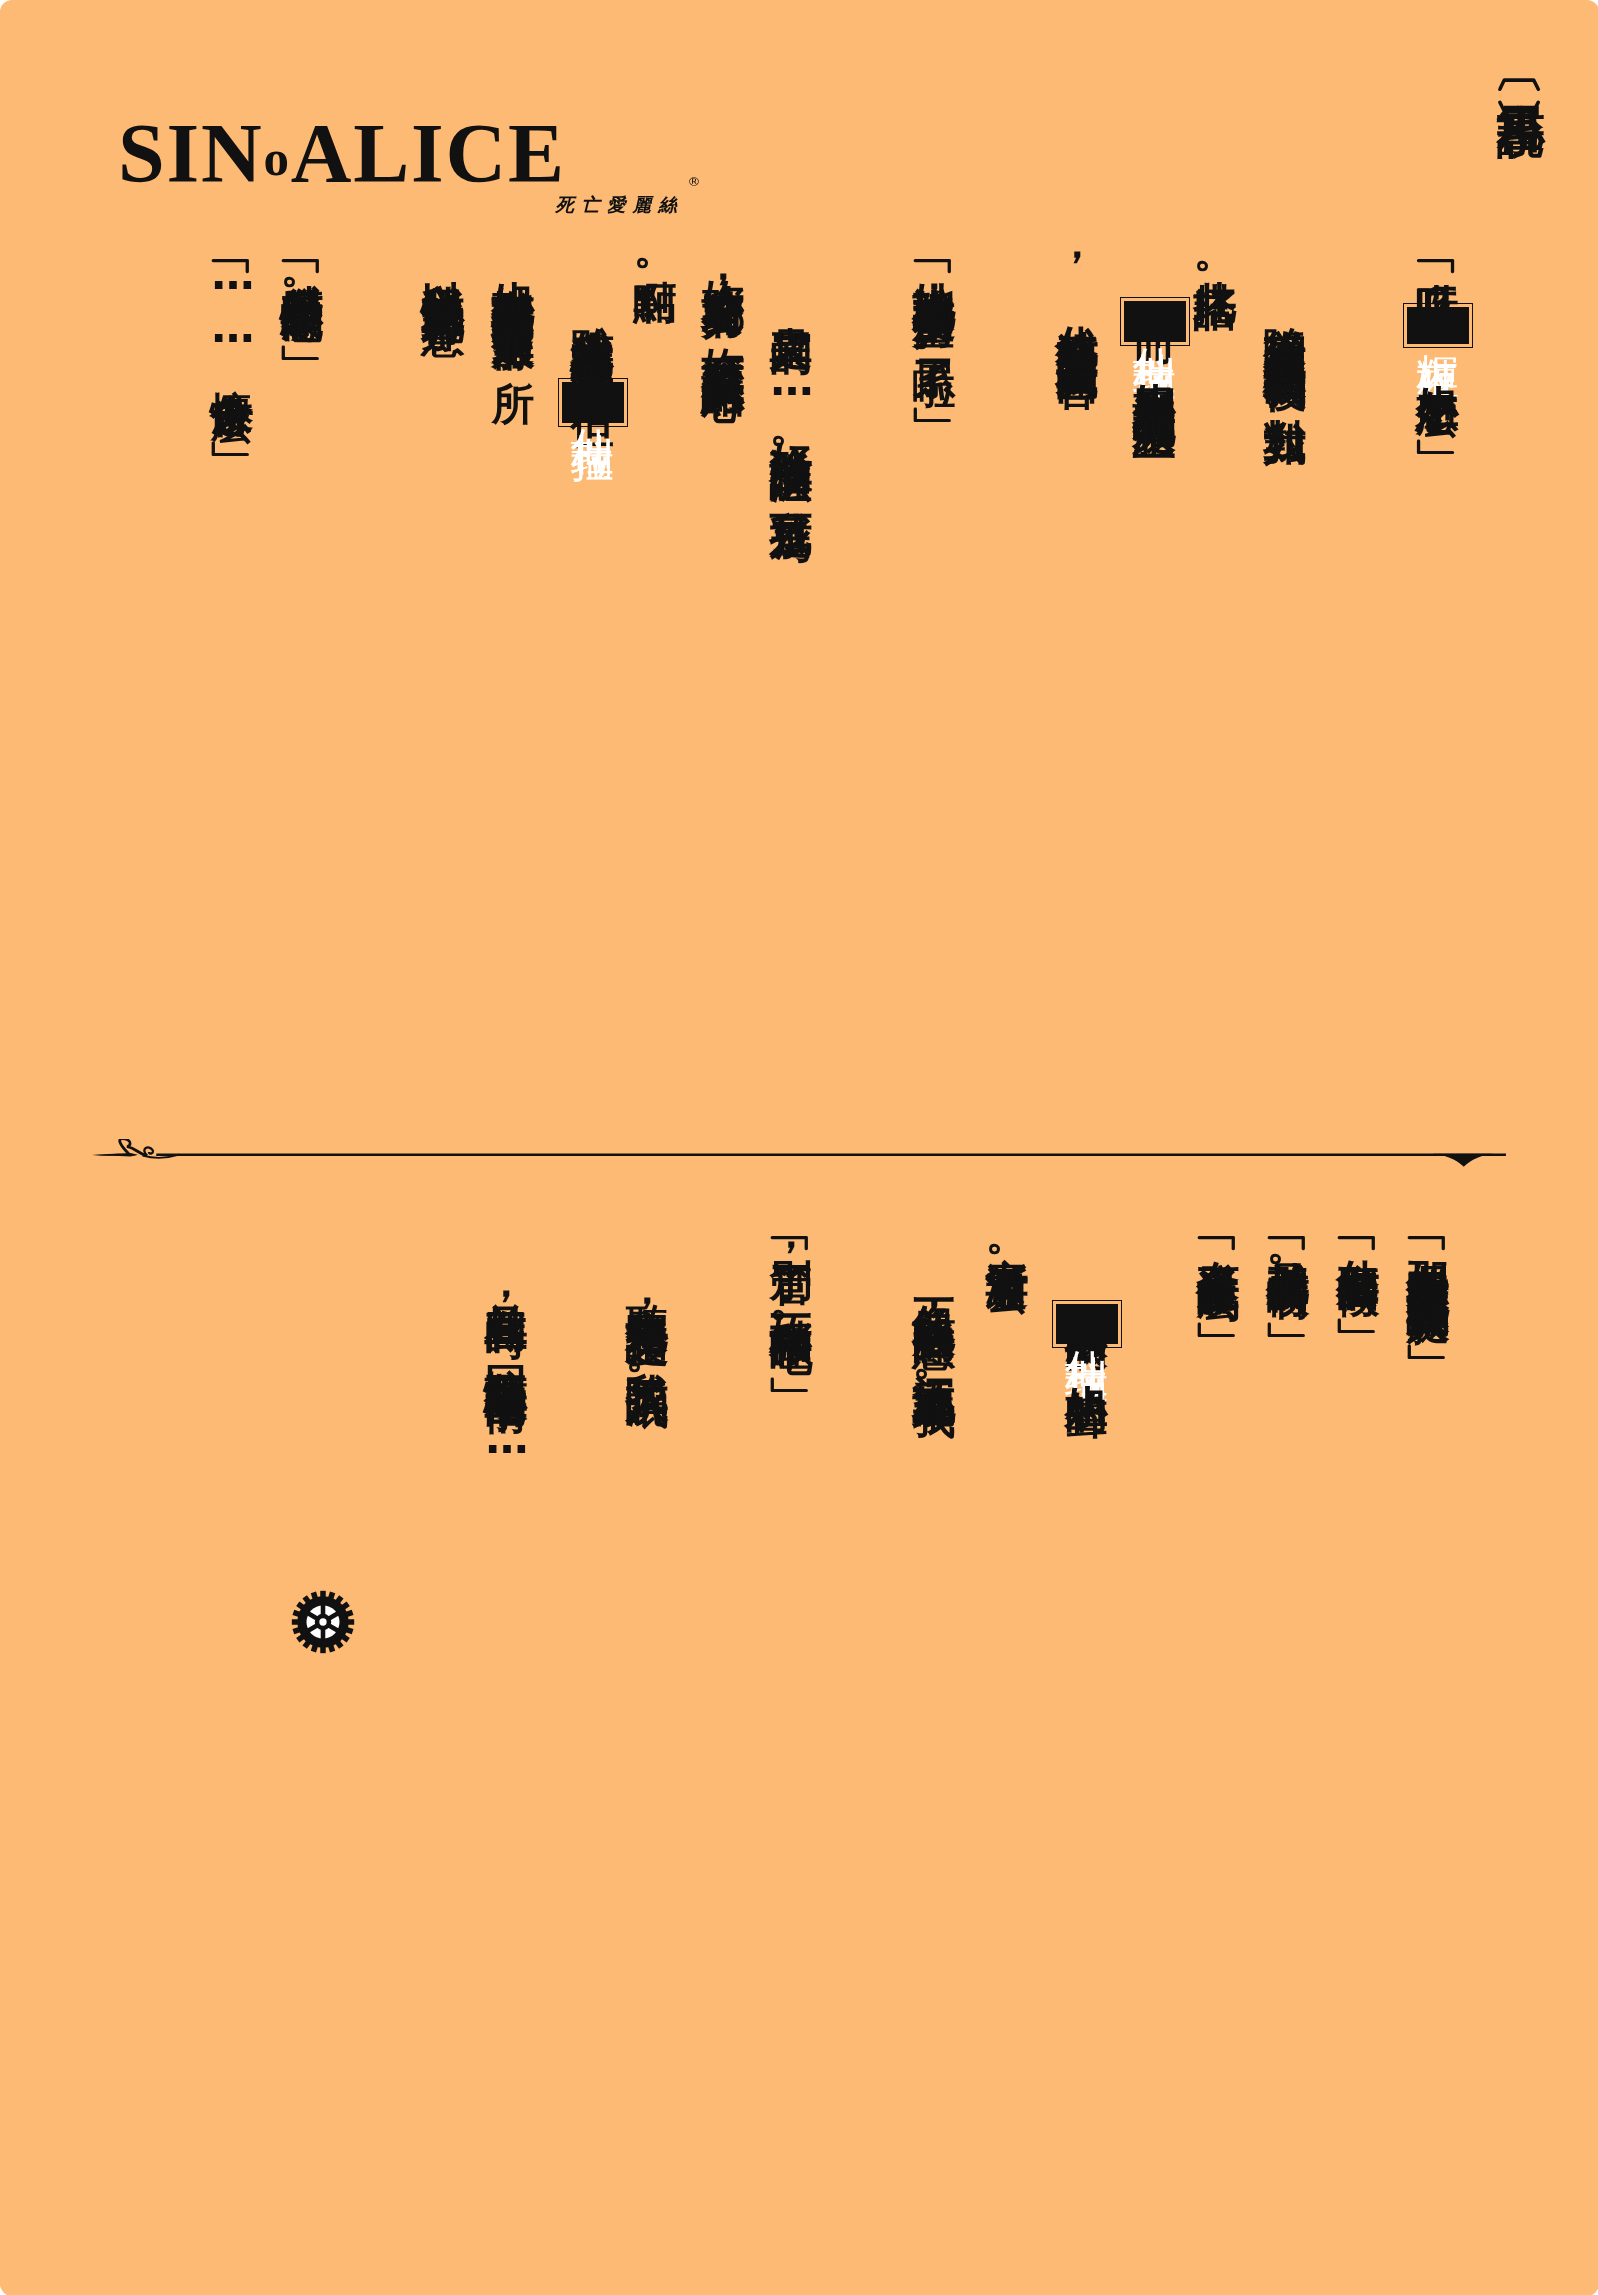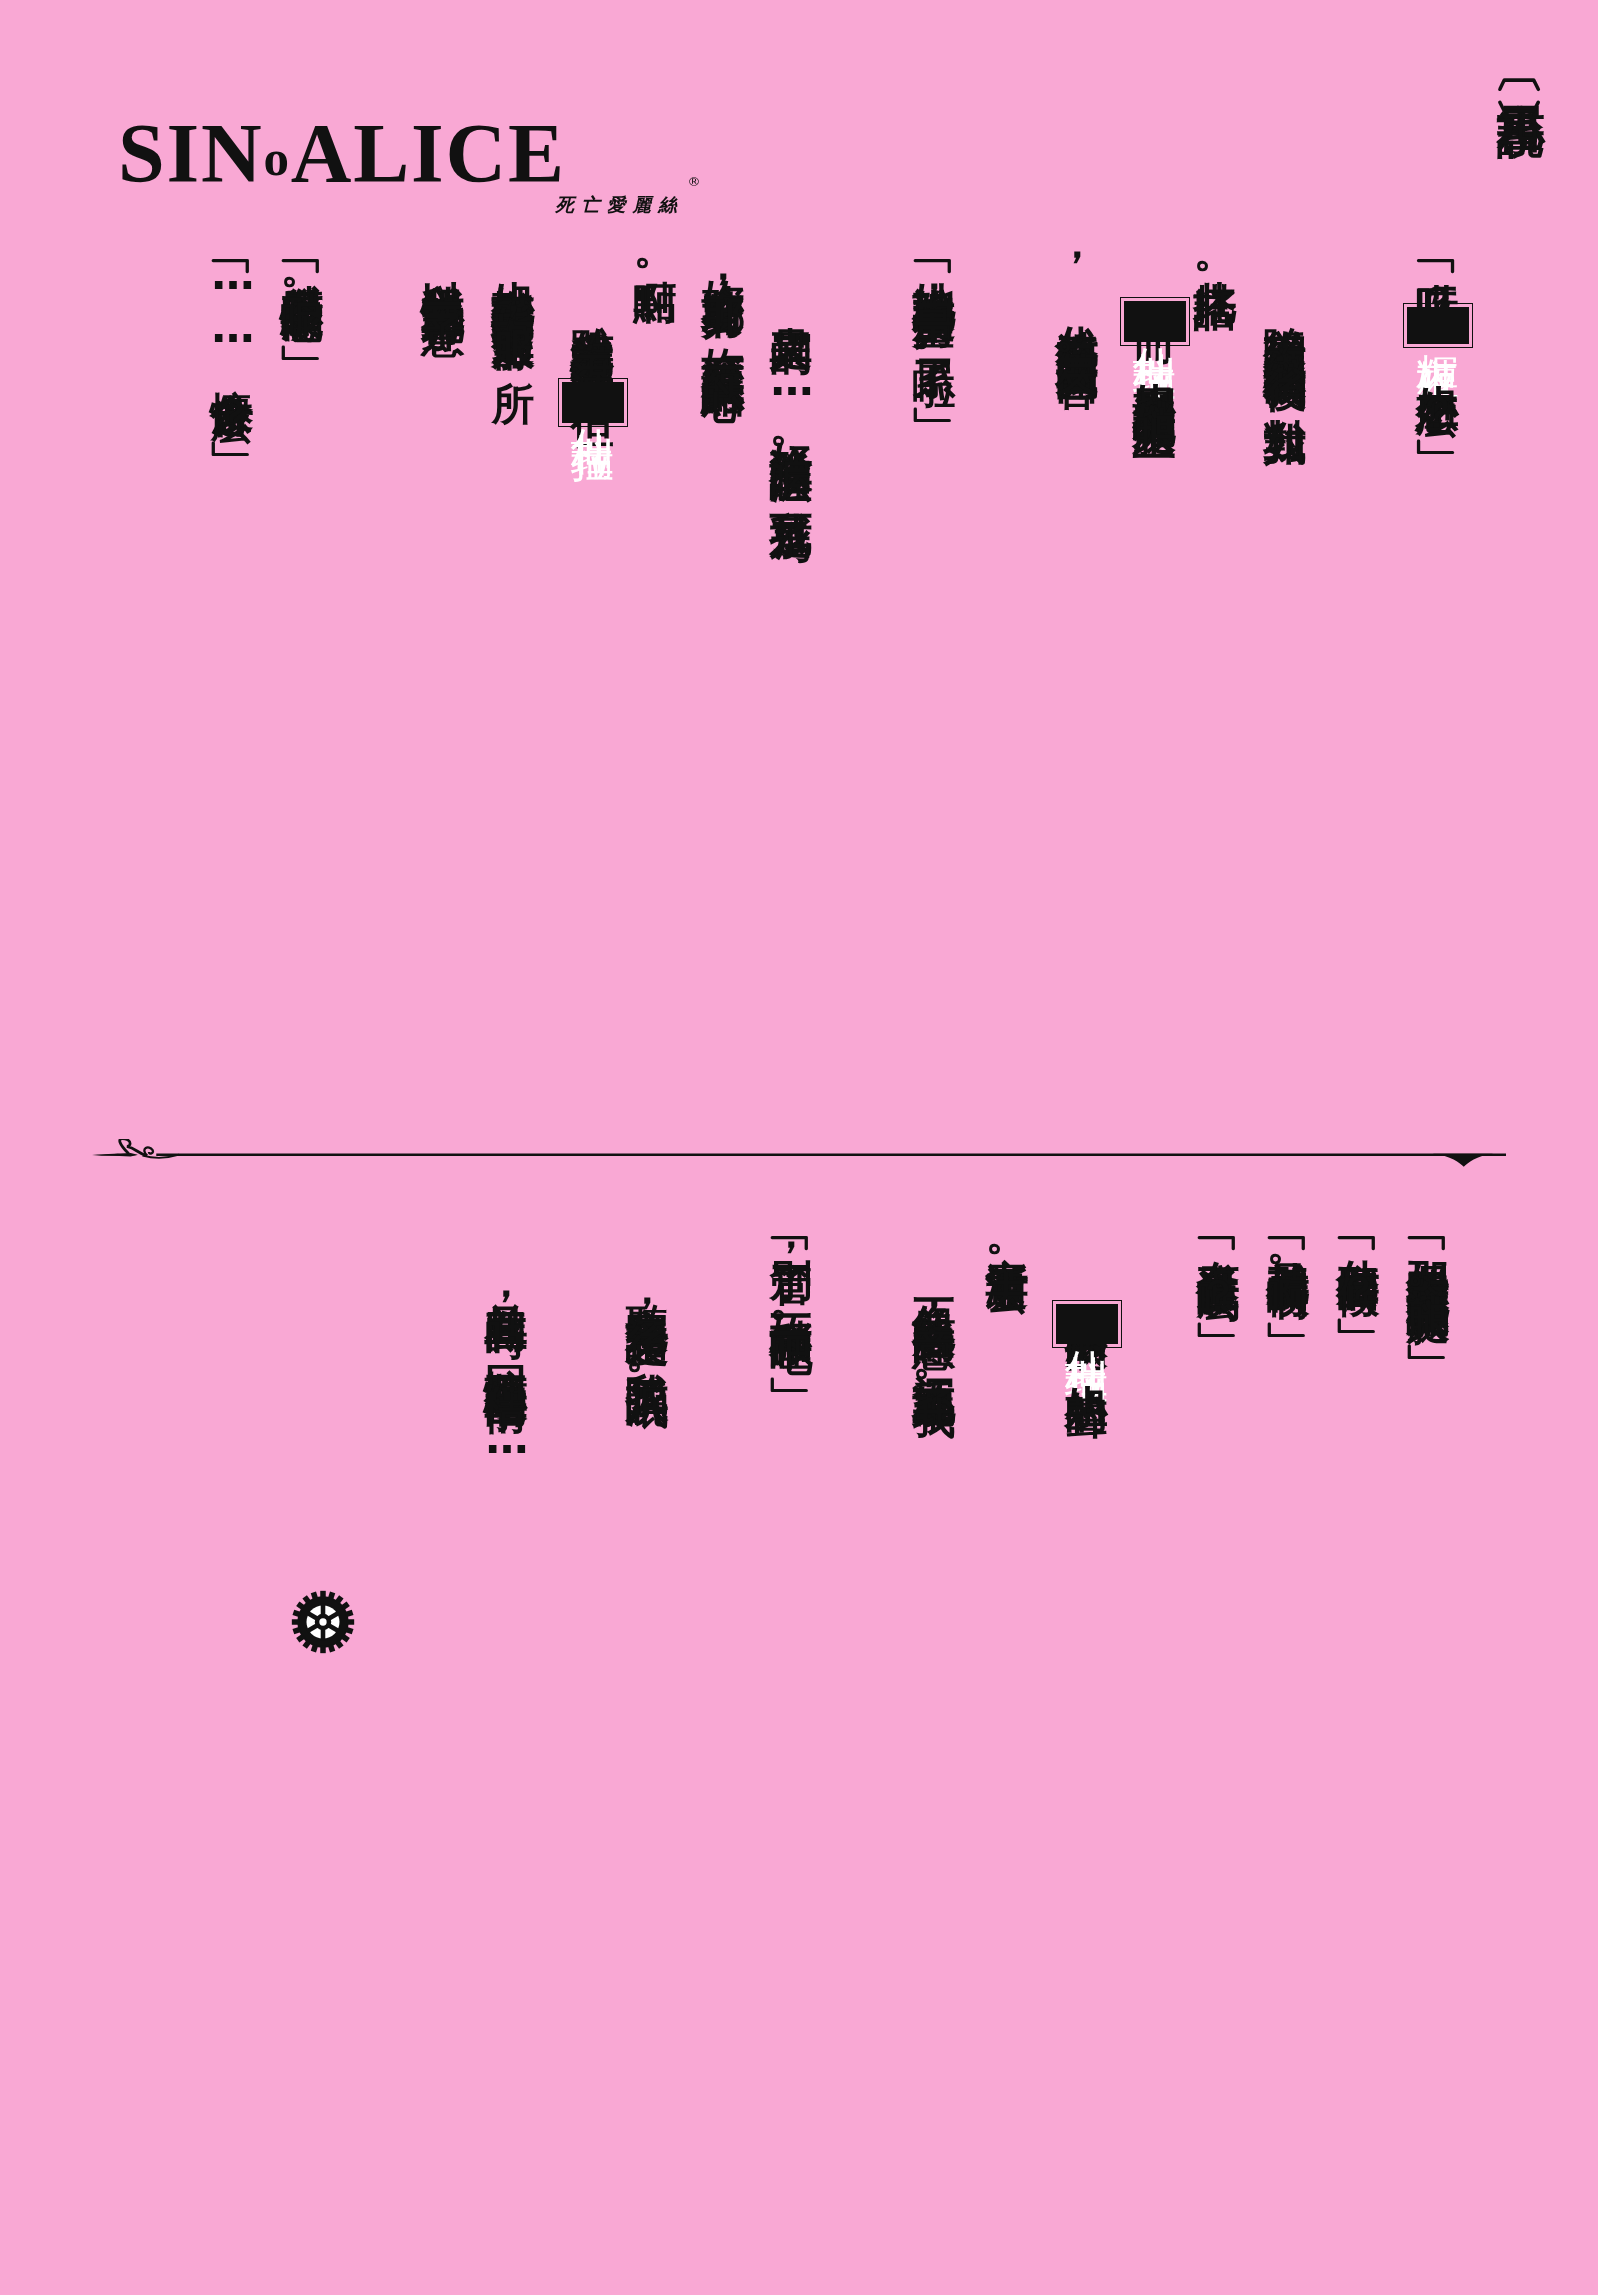--- a/index.html
+++ b/index.html
@@ -11,21 +11,22 @@
       width: 1599px;
       height: 2296px;
       position: relative;
       overflow: hidden;
       color: #111111;
       font-family: "DejaVu Sans", "Liberation Sans", sans-serif;
     }
     .page {
       position: absolute;
       inset: 0;
-      background: #f9a8d4;
+      background: #fdba74;
+      border-radius: 12px;
     }
     
     .logo {
       position: absolute;
       left: 118px;
       top: 108px;
       width: 588px;
       height: 101px;
     }
     .logo-text {

